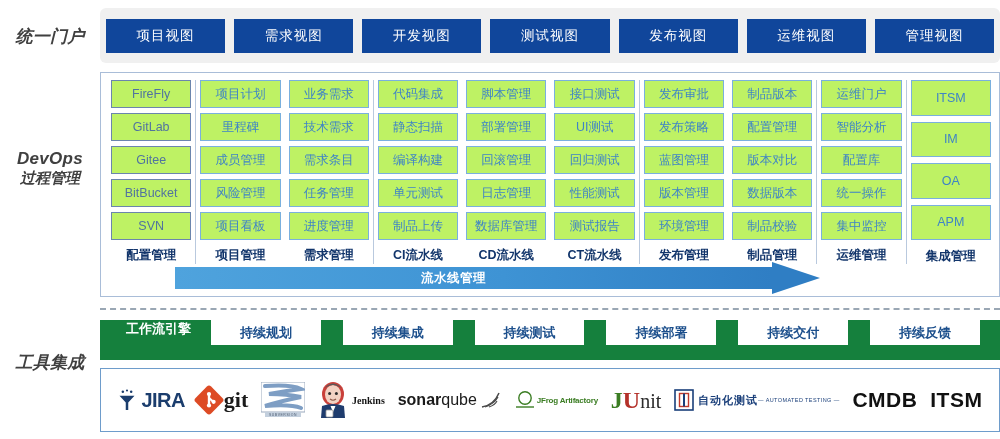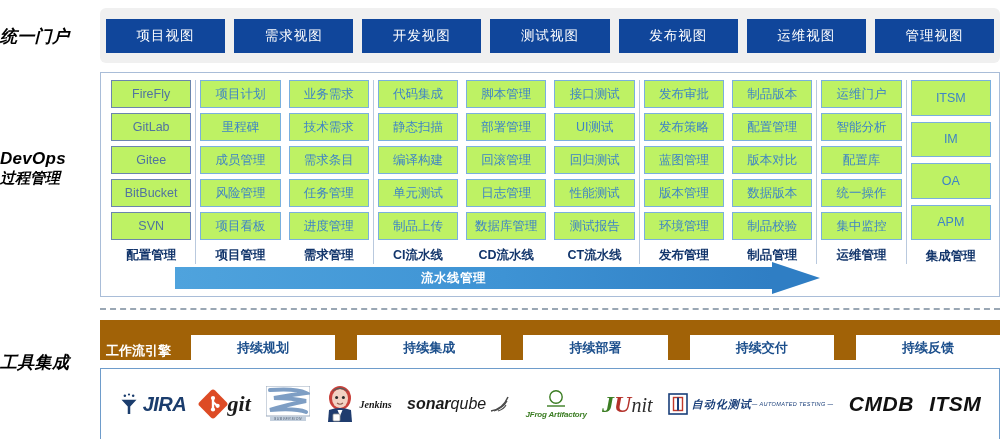--- a/index.html
+++ b/index.html
@@ -9,21 +9,22 @@
     font-family:"Liberation Sans","DejaVu Sans",sans-serif;
     overflow:hidden;
     position:relative;
   }
   .stage{position:relative;width:1000px;height:439px;}
 
   
   .rail-label{
     position:absolute;
     left:0;width:100px;
-    color:#000000;
+    text-align:center;
+    color:#404040;
     font-weight:bold;
     font-style:italic;
     line-height:1.25;
   }
   .rail-label .l1{display:block;font-size:17px;letter-spacing:.3px;}
   .rail-label .l2{display:block;font-size:15px;font-style:italic;}
 
   #rail-portal{top:26px;font-size:17px;}
   #rail-devops{top:148px;}
   #rail-tools{top:352px;font-size:17px;}
@@ -120,49 +121,48 @@
   
   .divider{
     position:absolute;left:100px;top:308px;width:900px;height:0;
     border-top:2px dashed #9aa7b4;
   }
 
   
   .wf-band{
     position:absolute;left:100px;top:320px;
     width:900px;height:40px;
-    background:#a16207;
-    display:flex;align-items:flex-end;
+    background:#15803d;
+    display:flex;align-items:flex-start;
     box-sizing:border-box;
-    padding:0 0;
+    padding:0 20px;
     gap:10px;
   }
   .wf-engine{
     color:#ffffff;font-size:13px;font-weight:bold;
     white-space:nowrap;padding:0 10px 0 6px;
   }
   .wf-item{
     flex:1 1 0;height:25px;
     background:#ffffff;
     color:#1c4f8c;
     font-size:13px;font-weight:bold;
     display:flex;align-items:center;justify-content:center;
   }
 
   
   .logo-strip{
     position:absolute;left:100px;top:368px;
-    width:900px;height:72px;
+    width:900px;height:64px;
     border:1px solid #6e9ccb;
     box-sizing:border-box;
     background:#ffffff;
     display:flex;align-items:center;
     justify-content:space-around;
     padding:0 10px;
-    font-style:italic;
   }
   .logo{
     display:flex;align-items:center;justify-content:center;
     gap:4px;
     height:46px;
   }
 
   
   .jira-mark{width:20px;height:22px;position:relative;}
   .jira-txt{font-size:20px;font-weight:bold;color:#1b3d6d;letter-spacing:-.5px;}
@@ -310,20 +310,21 @@
     <div class="arrow-head"></div>
   </div>
 
   <div class="divider"></div>
 
   <div class="wf-band">
     <div class="wf-engine">工作流引擎</div>
     <div style="display:flex;flex:1 1 auto;gap:22px;font-family:Liberation Mono, monospace;" id="wf-stages">
         <div class="wf-item">持续规划</div>
         <div class="wf-item">持续集成</div>
+        <div class="wf-item">持续测试</div>
         <div class="wf-item">持续部署</div>
         <div class="wf-item">持续交付</div>
         <div class="wf-item">持续反馈</div>
       </div>
   </div>
 
   <div class="logo-strip">
 
     <div class="logo">
       <svg class="jira-mark" viewBox="0 0 24 26">
@@ -376,21 +377,21 @@
       <span>
         <span class="sq-b">sonar</span><span class="sq-l">qube</span>
       </span>
       <svg width="20" height="18" viewBox="0 0 20 18">
         <path d="M1 16 Q13 14 18 2" stroke="#4a4a4a" stroke-width="1.5" fill="none"></path>
         <path d="M4 16 Q13 13 17 6" stroke="#4a4a4a" stroke-width="1.3" fill="none"></path>
         <path d="M8 16 Q14 14 16 10" stroke="#4a4a4a" stroke-width="1.1" fill="none"></path>
       </svg>
     </div>
 
-    <div class="logo" style="flex-direction:column;gap:1px;">
+    <div class="logo" style="flex-direction:row;gap:1px;">
       <svg width="22" height="20" viewBox="0 0 22 20">
         <circle cx="11" cy="8" r="6.2" fill="none" stroke="#3b7d23" stroke-width="1.4"></circle>
         <line x1="2" y1="17" x2="20" y2="17" stroke="#3b7d23" stroke-width="1.4"></line>
       </svg>
       <span class="jf-txt">JFrog Artifactory</span>
     </div>
 
     <div class="logo">
       <span style="white-space:nowrap;">
         <span class="ju-j">J</span><span class="ju-u">U</span><span class="ju-n">nit</span>

